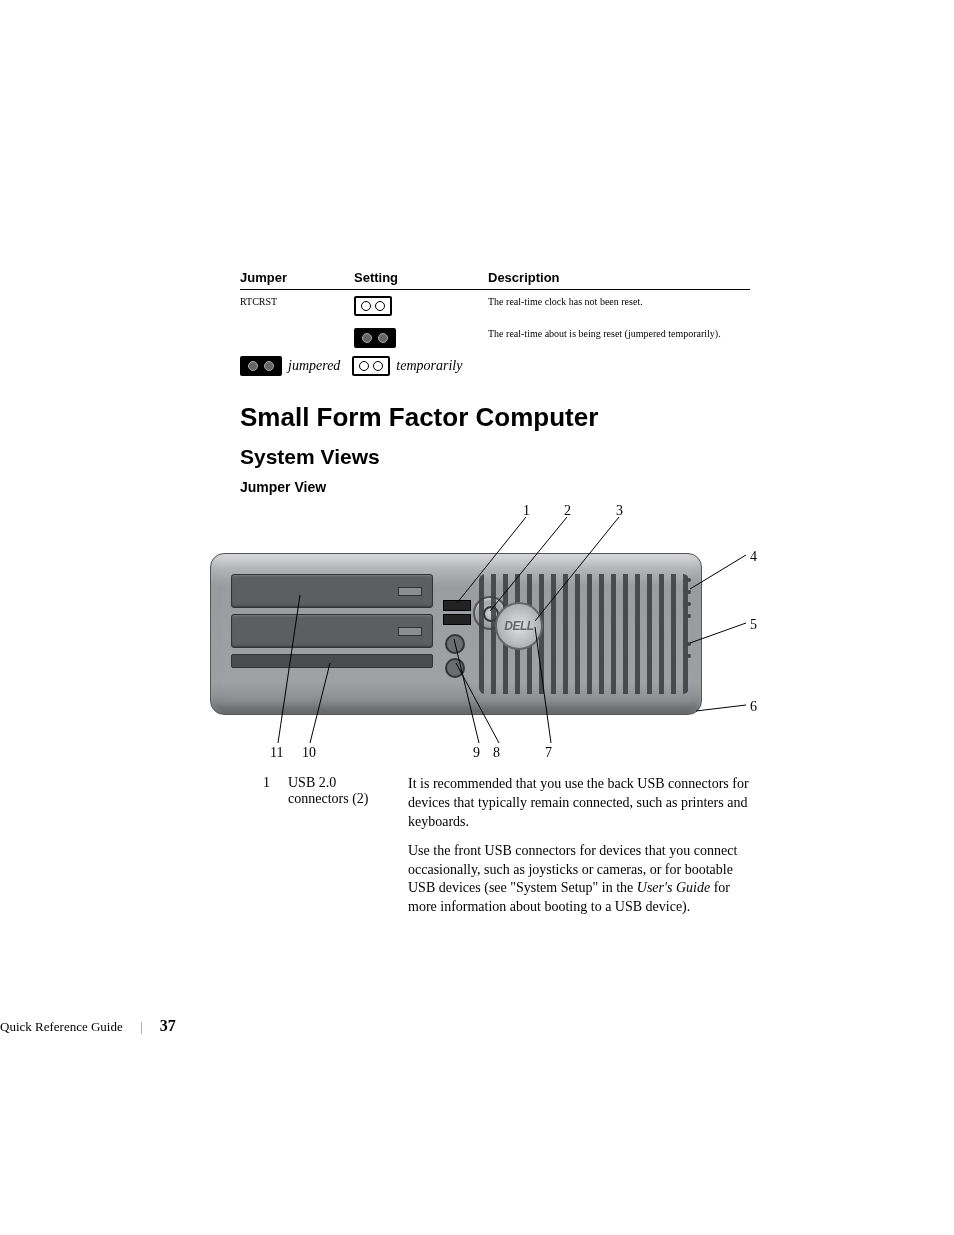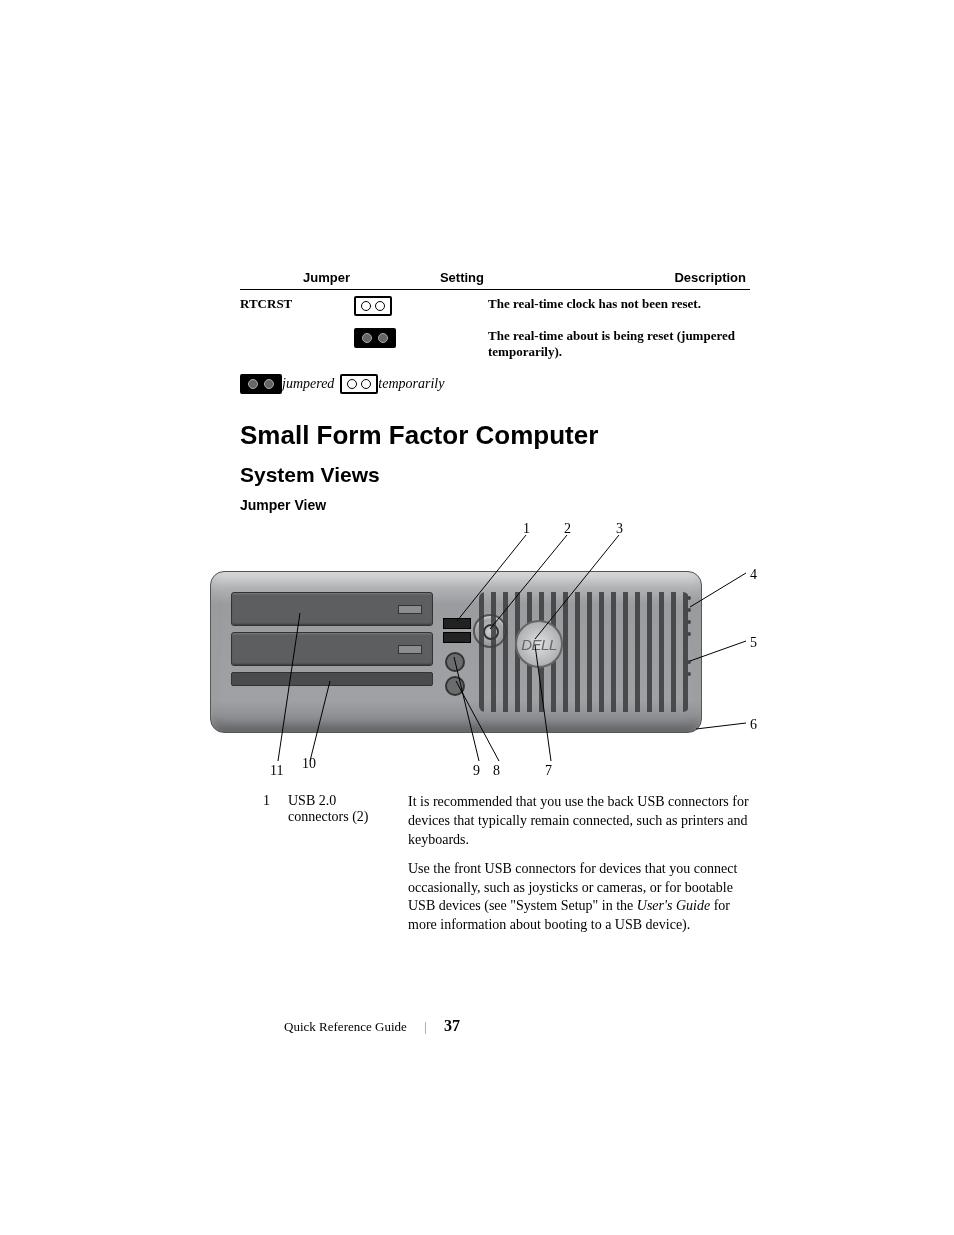--- a/index.html
+++ b/index.html
@@ -19,36 +19,36 @@
     width: 510px;
   }
   table.jumper {
     width: 100%;
     border-collapse: collapse;
     font-size: 14px;
   }
   table.jumper th {
     font-family: Arial, Helvetica, sans-serif;
     font-weight: bold;
-    text-align: right;
+    text-align: left;
     font-size: 13px;
     border-bottom: 1px solid #000;
     padding: 2px 4px 4px 0;
   }
   table.jumper td {
     vertical-align: top;
     padding: 6px 8px 6px 0;
-    font-size: 13px;
-    font-weight: bold;
+    font-size: 10px;
   }
   .legend-row {
     display: flex;
     align-items: center;
-    font-size: 14px;
-    margin-top: 8px;
+    gap: 6px;
+    font-size: 14px;
+    margin-top: 2px;
   }
   .jumper-open {
     display: inline-block;
     width: 34px;
     height: 16px;
     border: 2px solid #000;
     border-radius: 2px;
     position: relative;
     vertical-align: middle;
   }
@@ -201,33 +201,33 @@
     top: 20px;
     width: 210px;
     height: 120px;
     background:
       repeating-linear-gradient(90deg, #3a3b3d 0 5px, transparent 5px 12px);
     border-radius: 6px;
     opacity: 0.85;
   }
   .badge {
     position: absolute;
-    left: 304px;
+    left: 284px;
     top: 48px;
     width: 44px;
     height: 44px;
     border-radius: 50%;
     background: radial-gradient(#e0e1e3, #9a9c9f);
     border: 2px solid #666;
     display: flex;
     align-items: center;
     justify-content: center;
     font-family: Arial, sans-serif;
-    font-size: 15px;
-    font-weight: normal;
+    font-size: 12px;
+    font-weight: bold;
     font-style: italic;
     color: #666;
     letter-spacing: -0.5px;
   }
   .led {
     position: absolute;
     right: 10px;
     width: 4px; height: 4px;
     background: #444;
     border-radius: 50%;
@@ -239,41 +239,41 @@
   }
   .cl1 { left: 313px; top: 0; }
   .cl2 { left: 354px; top: 0; }
   .cl3 { left: 406px; top: 0; }
   .cl4 { left: 540px; top: 46px; }
   .cl5 { left: 540px; top: 114px; }
   .cl6 { left: 540px; top: 196px; }
   .cl7 { left: 335px; top: 242px; }
   .cl8 { left: 283px; top: 242px; }
   .cl9 { left: 263px; top: 242px; }
-  .cl10 { left: 92px; top: 235px; }
+  .cl10 { left: 92px; top: 242px; }
   .cl11 { left: 60px; top: 242px; }
   svg.lines { position: absolute; left: 0; top: 0; width: 560px; height: 260px; pointer-events: none; }
 
   .item-table {
     display: flex;
     font-size: 14px;
     margin-top: 12px;
   }
   .item-num { width: 30px; text-align: right; padding-right: 18px; }
   .item-lab { width: 110px; padding-right: 10px; }
   .item-desc { flex: 1; line-height: 1.35; }
   .item-desc p { margin: 0 0 10px 0; }
   em.guide { font-style: italic; }
 
   .footer {
     position: absolute;
     left: 0;
     right: 0;
     bottom: 200px;
-    text-align: center;
+    text-align: left;
     font-size: 13px;
     padding-right: 210px;
   }
   .footer .sep { margin: 0 14px; color: #888; }
   .footer .pg { font-weight: bold; font-size: 16px; }
   .ital { font-style: italic; }
 </style>
 </head>
 <body>
 

